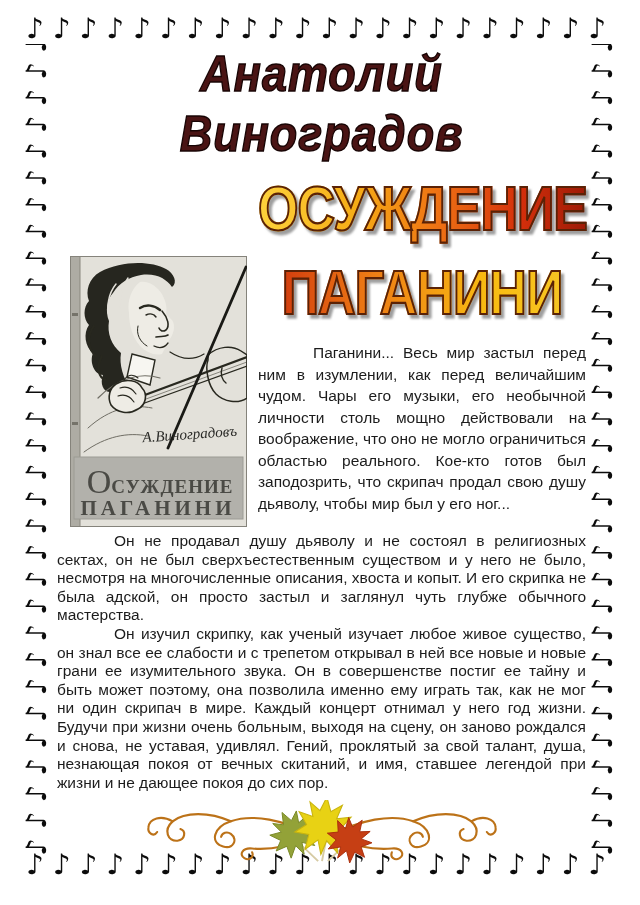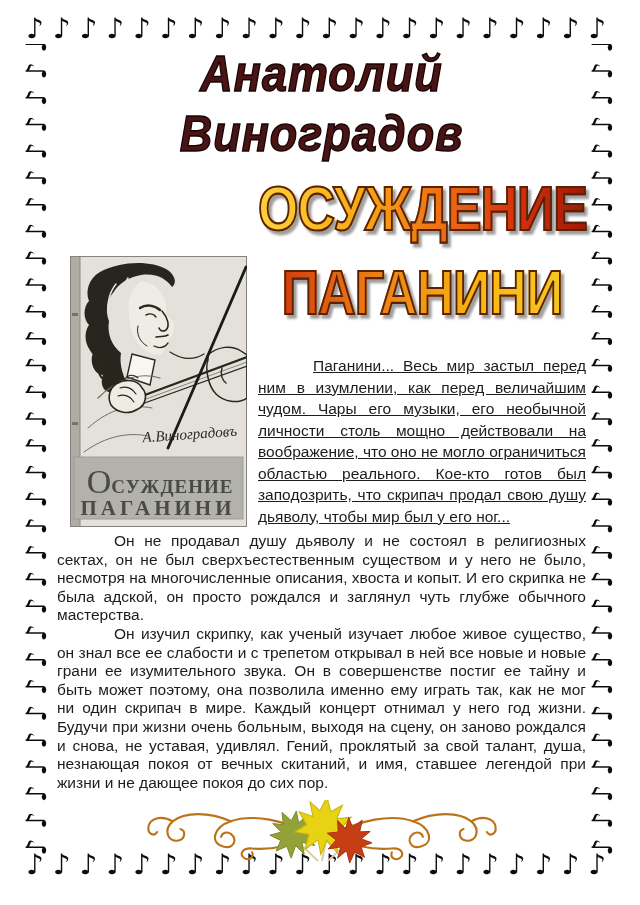--- a/index.html
+++ b/index.html
@@ -39,21 +39,21 @@
     -webkit-background-clip:text; background-clip:text; color:transparent;
     -webkit-text-stroke:1.8px #5a2206;
     filter:drop-shadow(3px 3px 1px rgba(125,125,125,0.75));
   }
   .w1 { margin-top:14px;
     background-image:linear-gradient(to right,#fdd23c,#f6ac16 30%,#ee7114 55%,#d42f0b 80%,#9e1a06); }
   .w2 { margin-top:24px;
     background-image:linear-gradient(to right,#cc2d0c,#ed7d15 35%,#f8bb12 70%,#f6c827); }
 
   p { margin:0; color:#1c1c1c; text-align:justify; }
-  p.p1 { margin-top:33px; font-size:15.5px; line-height:21.5px; text-indent:55px;text-decoration:underline; }
+  p.p1 { margin-top:20px; font-size:15.5px; line-height:21.5px; text-indent:55px; }
   p.pw { font-size:15.5px; line-height:18.6px; text-indent:57px; }
   p.pw.first { margin-top:5px; }
 
   .decor { width:380px; margin:8px auto 0; display:block; }
 
   .cover-svg { display:block; }
 </style>
 </head>
 <body>
 
@@ -129,21 +129,21 @@
         </svg>
       </div>
 
       <div class="right-col">
         <div class="wordart w1">ОСУЖДЕНИЕ</div>
         <div class="wordart w2">ПАГАНИНИ</div>
         <p class="p1">Паганини... Весь мир застыл перед ним в изумлении, как перед величайшим чудом. Чары его музыки, его необычной личности столь мощно действовали на воображение, что оно не могло ограничиться областью реального. Кое-кто готов был заподозрить, что скрипач продал свою душу дьяволу, чтобы мир был у его ног...</p>
       </div>
     </div>
 
-    <p class="pw first">Он не продавал душу дьяволу и не состоял в религиозных сектах, он не был сверхъестественным существом и у него не было, несмотря на многочисленные описания, хвоста и копыт. И его скрипка не была адской, он просто рождался и заглянул чуть глубже обычного мастерства.</p>
+    <p class="pw first">Он не продавал душу дьяволу и не состоял в религиозных сектах, он не был сверхъестественным существом и у него не было, несмотря на многочисленные описания, хвоста и копыт. И его скрипка не была адской, он просто застыл и заглянул чуть глубже обычного мастерства.</p>
     <p class="pw">Он изучил скрипку, как ученый изучает любое живое существо, он знал все ее слабости и с трепетом открывал в ней все новые и новые грани ее изумительного звука. Он в совершенстве постиг ее тайну и быть может поэтому, она позволила именно ему играть так, как не мог ни один скрипач в мире. Каждый концерт отнимал у него год жизни. Будучи при жизни очень больным, выходя на сцену, он заново рождался и снова, не уставая, удивлял. Гений, проклятый за свой талант, душа, незнающая покоя от вечных скитаний, и имя, ставшее легендой при жизни и не дающее покоя до сих пор.</p>
 
     <svg class="decor" width="380" height="64" viewBox="0 0 380 66">
       <g stroke="#bc7218" stroke-width="2.2" fill="none" stroke-linecap="round">
         <path d="M185,38 C150,20 118,14 96,22 C78,28 74,44 88,48 C98,51 104,41 96,35 C92,32 87,34 86,38"></path>
         <path d="M96,22 C74,12 48,12 36,22 C26,31 31,43 41,42 C49,41 50,32 44,30"></path>
         <path d="M36,22 C24,15 12,19 11,28 C10,35 17,38 20,33"></path>
         <path d="M185,38 C160,46 140,52 118,50 C108,49 104,56 110,60 C115,63 120,59 118,54"></path>
       </g>
       <g stroke="#bc7218" stroke-width="2.2" fill="none" stroke-linecap="round" transform="translate(380,0) scale(-1,1)">

